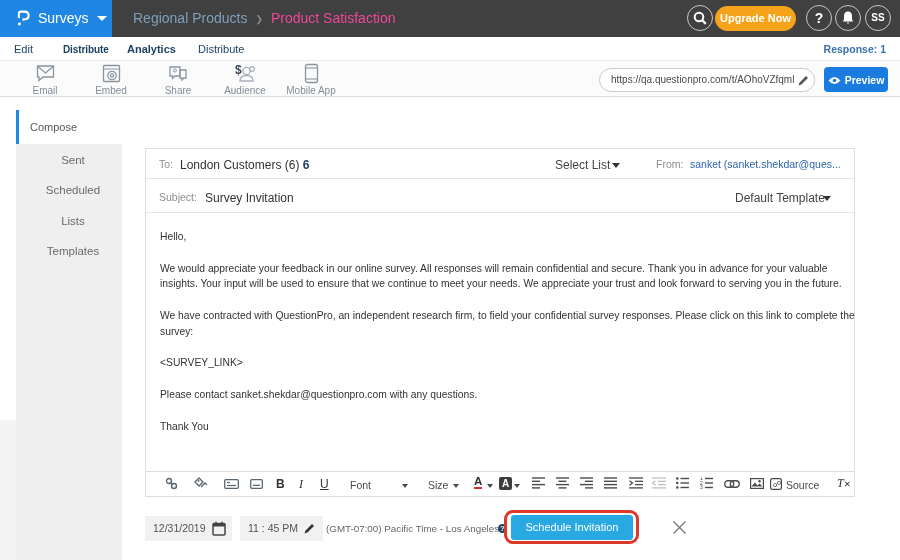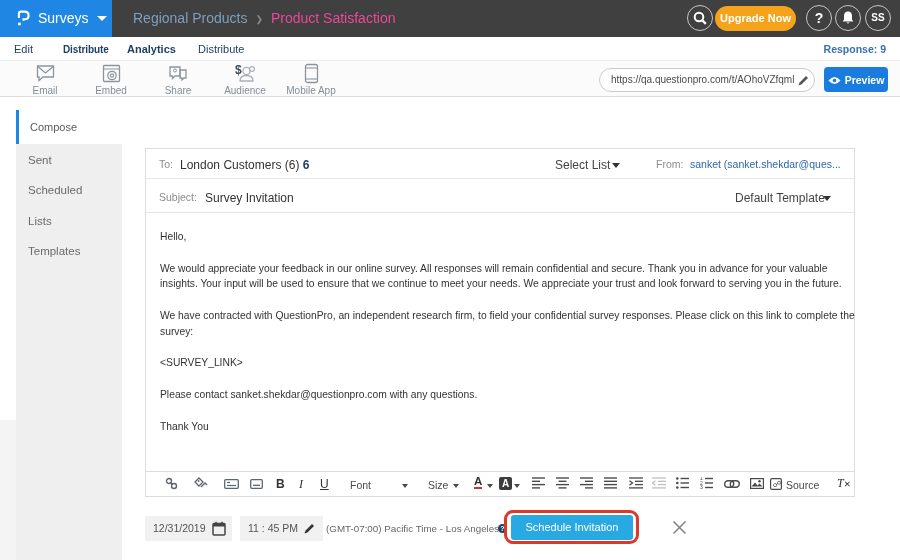--- a/index.html
+++ b/index.html
@@ -27,21 +27,21 @@
   
   #icobar { left:0; top:61px; width:900px; height:36px; background:#fbfbfb; border-bottom:1px solid #dcdcdc; }
   .icolbl { top:85px; font-size:10px; color:#848e99; text-align:center; width:70px; }
   #urlbox { left:599px; top:68px; width:216px; height:24px; background:#fff; border:1px solid #ccc; border-radius:12px; font-size:10px; color:#4a4a4a; line-height:22px; padding-left:11px; }
   #prevbtn { left:824px; top:67px; width:64px; height:25px; background:#1b7ce0; border-radius:4px; color:#fff; font-size:10.5px; font-weight:bold; text-align:center; line-height:25px; }
 
   
   #leftmargin { left:0; top:420px; width:16px; height:140px; background:#f4f4f4; }
   #sidebar { left:16px; top:144px; width:106px; height:416px; background:#efefef; }
   #compose { left:16px; top:110px; width:106px; height:34px; background:#fff; border-left:3.5px solid #1b87e6; color:#5a5a5a; font-size:11px; line-height:34px; padding-left:11px; }
-  .sitem { left:16px; width:86px; height:30.5px; color:#6b6b6b; font-size:11.5px; line-height:30.5px; padding-left:12px; }
+  .sitem { left:24px; width:86px; height:30.5px; color:#6b6b6b; font-size:11.5px; line-height:30.5px; padding-left:12px;text-align:center; }
 
   
   #panel { left:145px; top:148px; width:710px; height:349px; background:#fff; border:1px solid #ddd; }
   #rowTo { left:146px; top:148px; width:708px; height:31px; border-bottom:1px solid #e5e5e5; }
   #rowSub { left:146px; top:179px; width:708px; height:34px; border-bottom:1px solid #e5e5e5; }
   .lbl { color:#8c8c8c; font-size:10.5px; }
   .val { color:#333; font-size:12px; }
   #body { left:160px; top:229px; width:695px; font-size:10.3px; color:#333; line-height:15.8px; }
   #edbar { left:146px; top:471px; width:708px; height:25px; background:#fff; border-top:1px solid #ddd; }
   .edi { top:477px; }
@@ -82,21 +82,21 @@
         <path d="M10.5 16.5 a1.6 1.6 0 0 0 3 0 Z" fill="#fff"></path>
       </svg>
   </div>
   <div class="abs circ" style="left:865px;font-weight:bold;font-size:10px;line-height:24px;">SS</div>
 
   <div class="abs" id="tabbar"></div>
   <div class="abs tab" style="left:14px;font-weight:normal;">Edit</div>
   <div class="abs tab" style="left:56px;border-bottom:2px solid #1b87e6;padding-bottom:8px;font-size:10px;letter-spacing:-0.1px;top:44px;margin-left:7px;">Distribute</div>
   <div class="abs tab" style="left:127px;font-weight:bold;">Analytics</div>
   <div class="abs tab" style="left:198px;font-weight:normal;">Distribute</div>
-  <div class="abs" id="resp">Response: 9</div>
+  <div class="abs" id="resp">Response: 1</div>
 
   <div class="abs" id="icobar"></div>
   <div class="abs" style="left:36px;top:64px;">
     <svg width="19" height="19" viewBox="0 0 19 19">
         <path d="M1.5 2 H17.5 V13 H7 L3 16.5 L3 13 H1.5 Z" fill="none" stroke="#8b95a0" stroke-width="1.3"></path>
         <path d="M1.5 2.2 L9.5 9 L17.5 2.2" fill="none" stroke="#8b95a0" stroke-width="1.3"></path>
       </svg>
   </div>
   <div class="abs icolbl" style="left:10px;">Email</div>
   <div class="abs" style="left:102px;top:64px;">

